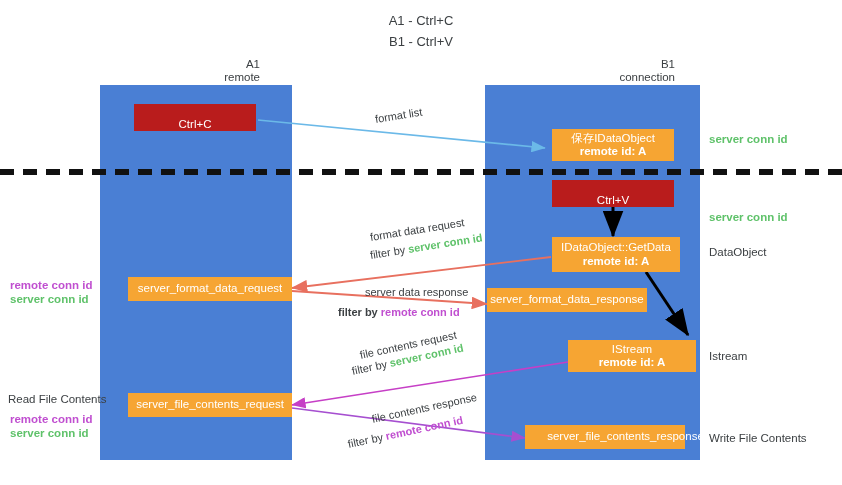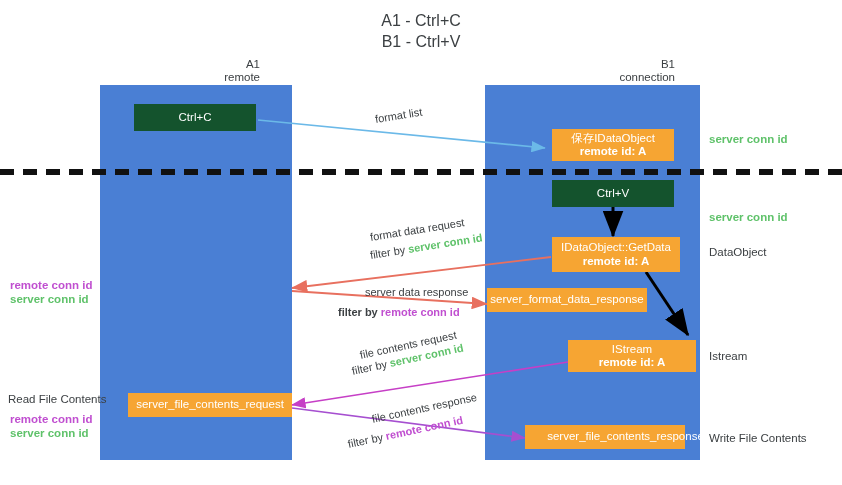--- a/index.html
+++ b/index.html
@@ -11,35 +11,35 @@
   }
   #stage{position:absolute;inset:0;width:842px;height:485px;}
   svg#wires{position:absolute;left:0;top:0;width:842px;height:485px;pointer-events:none;}
 
   .lane{position:absolute;background:#4a7fd4;}
   .lane-a{left:100px;top:85px;width:192px;height:375px;}
   .lane-b{left:485px;top:85px;width:215px;height:375px;}
 
   .title{
     position:absolute;left:0;top:10px;width:842px;text-align:center;
-    font-size:16px;line-height:21px;color:#3c4043;
+    font-size:13px;line-height:21px;color:#3c4043;
   }
 
   .col-head{
     position:absolute;text-align:right;font-size:11.5px;line-height:13px;color:#3c4043;
   }
   .col-head .l2{display:block;}
 
   .box{
     position:absolute;box-sizing:border-box;
     display:flex;flex-direction:column;align-items:center;justify-content:center;
     color:#ffffff;font-size:11.5px;line-height:13.5px;text-align:center;
   }
   .box.orange{background:#f6a533;}
-  .box.green{background:#14532d;}
+  .box.green{background:#b91c1c;justify-content:flex-end;}
   .box .l2{display:block;font-weight:bold;}
 
   .side-label{position:absolute;font-size:11.5px;line-height:14px;}
   .c-green{color:#5fc26a;font-weight:bold;}
   .c-magenta{color:#c04fd0;font-weight:bold;}
   .c-dark{color:#3c4043;}
 
   .edge-label{
     position:absolute;font-size:11px;line-height:14px;color:#3c4043;
     white-space:nowrap;
@@ -122,20 +122,23 @@
   <div class="box orange" style="left:552px;top:237px;width:128px;height:35px;">
     <span>IDataObject::GetData</span>
     <span class="l2">remote id: A</span>
   </div>
 
   <div class="box orange" style="left:568px;top:340px;width:128px;height:32px;">
     <span>IStream</span>
     <span class="l2">remote id: A</span>
   </div>
 
+  <div class="box orange" style="left:128px;top:277px;width:164px;height:24px;">
+    <span>server_format_data_request</span>
+  </div>
 
   <div class="box orange" style="left:487px;top:288px;width:160px;height:24px;">
     <span>server_format_data_response</span>
   </div>
 
   <div class="box orange" style="left:128px;top:393px;width:164px;height:24px;">
     <span>server_file_contents_request</span>
   </div>
 
   <div class="box orange" style="left:525px;top:425px;width:160px;height:24px;padding-left:41px;">

